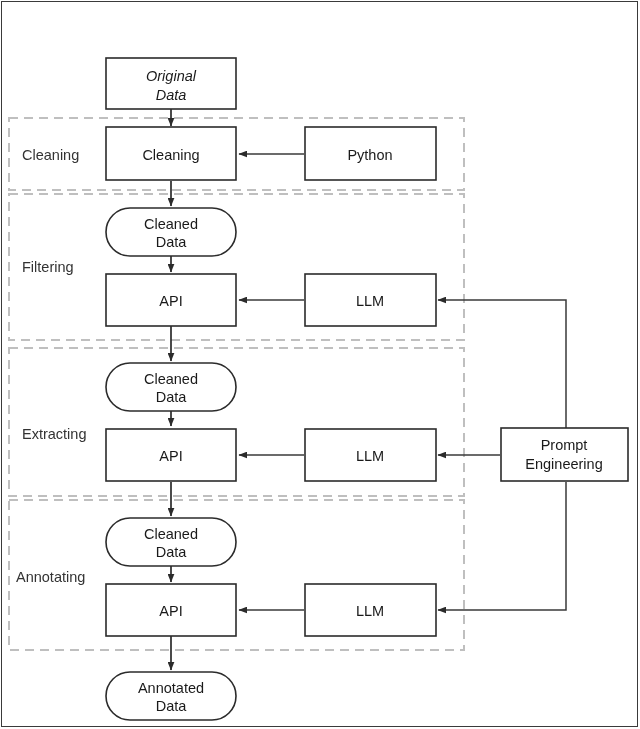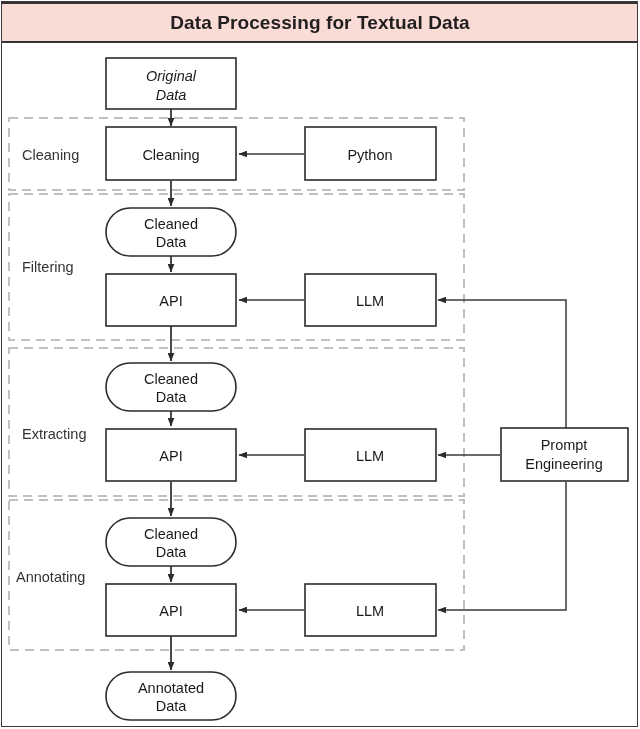--- a/index.html
+++ b/index.html
@@ -89,23 +89,20 @@
     fill: none;
     stroke: #3a3a3a;
     stroke-width: 1.5;
   }
 </style>
 </head>
 <body>
 
 <div id="page">
 
-  <div class="title-bar">
-    <div class="title-text">Data Processing for Textual Data</div>
-  </div>
 
   <svg class="diagram" viewBox="0 0 640 729">
     <defs>
       <marker id="arrowhead" markerWidth="9" markerHeight="7" refX="8.4" refY="3.5" orient="auto" markerUnits="userSpaceOnUse">
         <polygon points="0 0, 9 3.5, 0 7" fill="#2b2b2b"></polygon>
       </marker>
     </defs>
 
     <rect class="grp-rect" x="9" y="118" width="455" height="72"></rect>
     <rect class="grp-rect" x="9" y="194" width="455" height="146"></rect>

